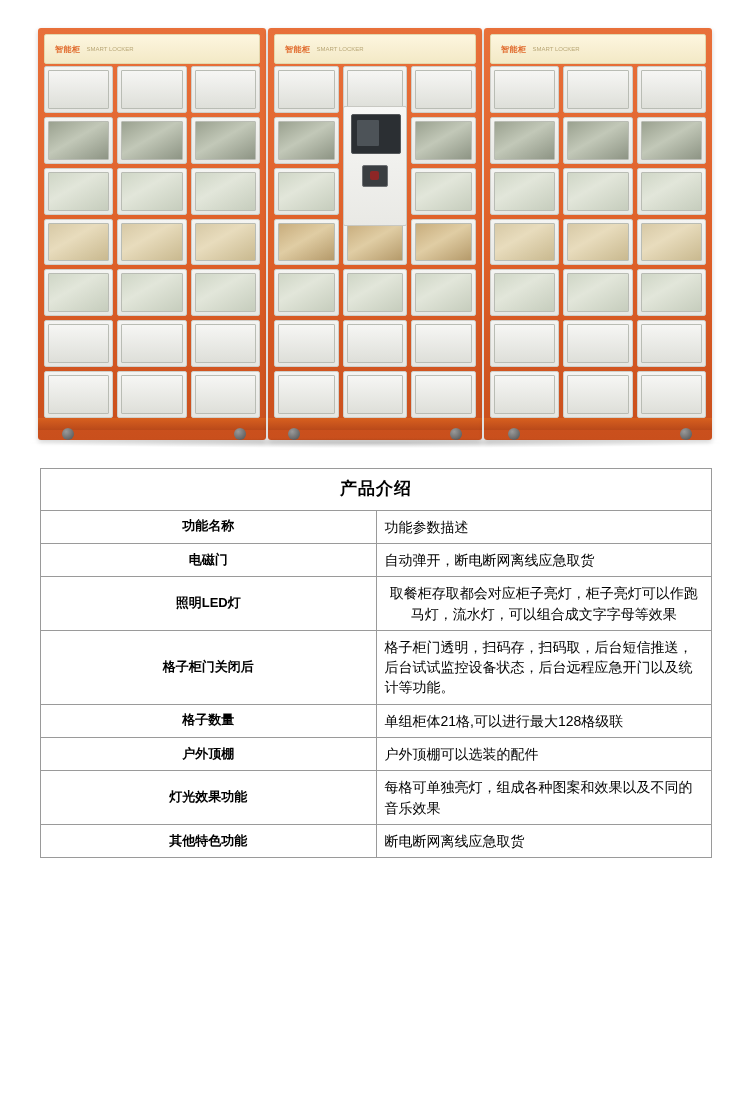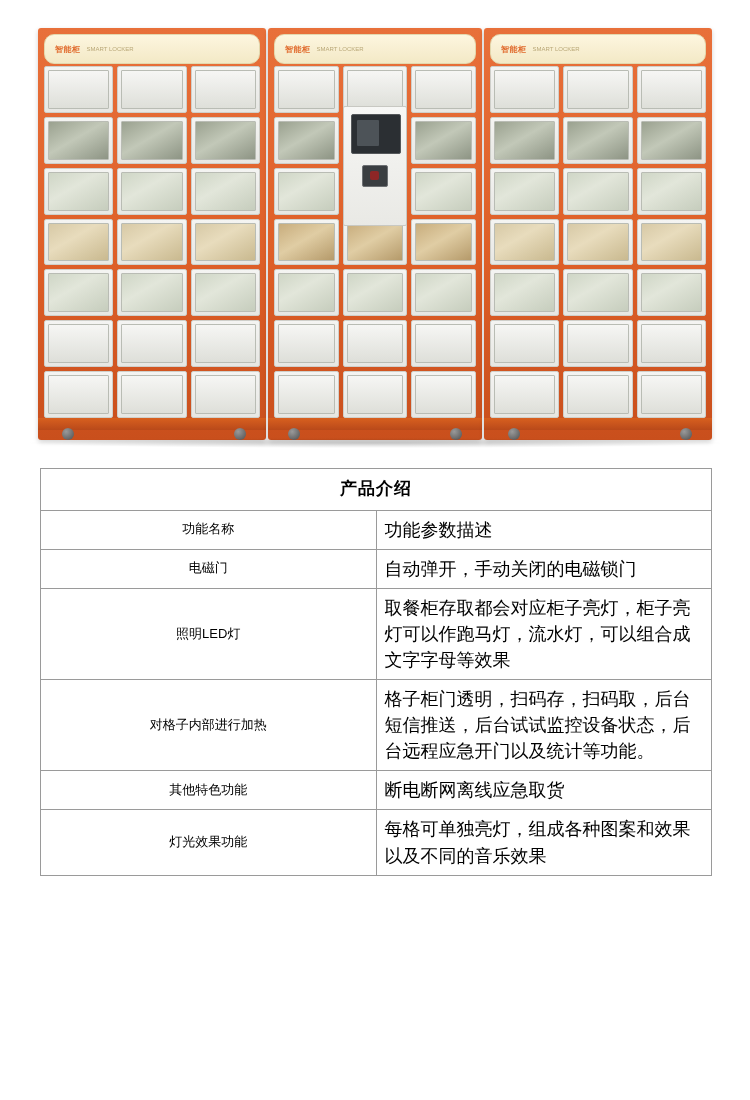--- a/index.html
+++ b/index.html
@@ -46,21 +46,21 @@
 
   
   .cab-head {
     position: absolute;
     left: 6px;
     right: 6px;
     top: 6px;
     height: 28px;
     background: linear-gradient(180deg, #fdf6df 0%, #f3e9c6 100%);
     border: 1px solid #e3d8ae;
-    border-radius: 10px;
+    border-radius: 2px;
     display: flex;
     align-items: center;
     padding-left: 10px;
     overflow: hidden;
   }
   .cab-head .logo-mark {
     font-size: 8px;
     color: #e06a2c;
     letter-spacing: 0.5px;
     font-weight: bold;
@@ -211,30 +211,30 @@
   table.spec .title-cell {
     text-align: center;
     font-size: 17px;
     font-weight: bold;
     padding: 8px 0;
     letter-spacing: 1px;
   }
   table.spec .label-cell {
     width: 104px;
     text-align: center;
-    font-weight: normal;
+    font-weight: bold;
     font-size: 13px;
     padding: 6px 2px;
   }
   table.spec .value-cell {
     text-align: left;
-    font-size: 18px;
+    font-size: 14px;
   }
   table.spec .value-cell.center {
-    text-align: left;
+    text-align: center;
   }
 </style>
 </head>
 <body>
 
 <div class="photo">
 
   <div class="cabinet cab-left">
     <div class="cab-head">
       <span class="logo-mark">智能柜</span>
@@ -496,33 +496,41 @@
     <tbody>
       <tr>
         <td class="title-cell" colspan="2">产品介绍</td>
       </tr>
       <tr>
         <td class="label-cell">功能名称</td>
         <td class="value-cell">功能参数描述</td>
       </tr>
       <tr>
         <td class="label-cell">电磁门</td>
-        <td class="value-cell">自动弹开，手动关闭的电磁锁门</td>
+        <td class="value-cell">自动弹开，断电断网离线应急取货</td>
       </tr>
       <tr>
         <td class="label-cell">照明LED灯</td>
         <td class="value-cell center">取餐柜存取都会对应柜子亮灯，柜子亮灯可以作跑马灯，流水灯，可以组合成文字字母等效果</td>
       </tr>
       <tr>
-        <td class="label-cell">对格子内部进行加热</td>
+        <td class="label-cell">格子柜门关闭后</td>
         <td class="value-cell">格子柜门透明，扫码存，扫码取，后台短信推送，后台试试监控设备状态，后台远程应急开门以及统计等功能。</td>
+      </tr>
+      <tr>
+        <td class="label-cell">格子数量</td>
+        <td class="value-cell">单组柜体21格,可以进行最大128格级联</td>
+      </tr>
+      <tr>
+        <td class="label-cell">户外顶棚</td>
+        <td class="value-cell">户外顶棚可以选装的配件</td>
+      </tr>
+      <tr>
+        <td class="label-cell">灯光效果功能</td>
+        <td class="value-cell">每格可单独亮灯，组成各种图案和效果以及不同的音乐效果</td>
       </tr>
       <tr>
         <td class="label-cell">其他特色功能</td>
         <td class="value-cell">断电断网离线应急取货</td>
-      </tr>
-      <tr>
-        <td class="label-cell">灯光效果功能</td>
-        <td class="value-cell">每格可单独亮灯，组成各种图案和效果以及不同的音乐效果</td>
       </tr>
     </tbody>
   </table>
 </div>
 
 </body></html>

